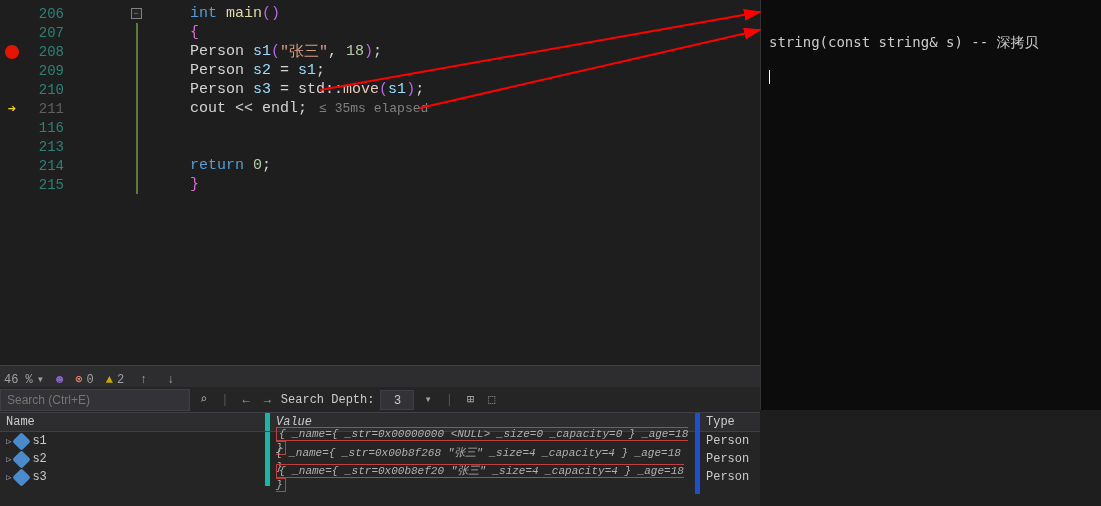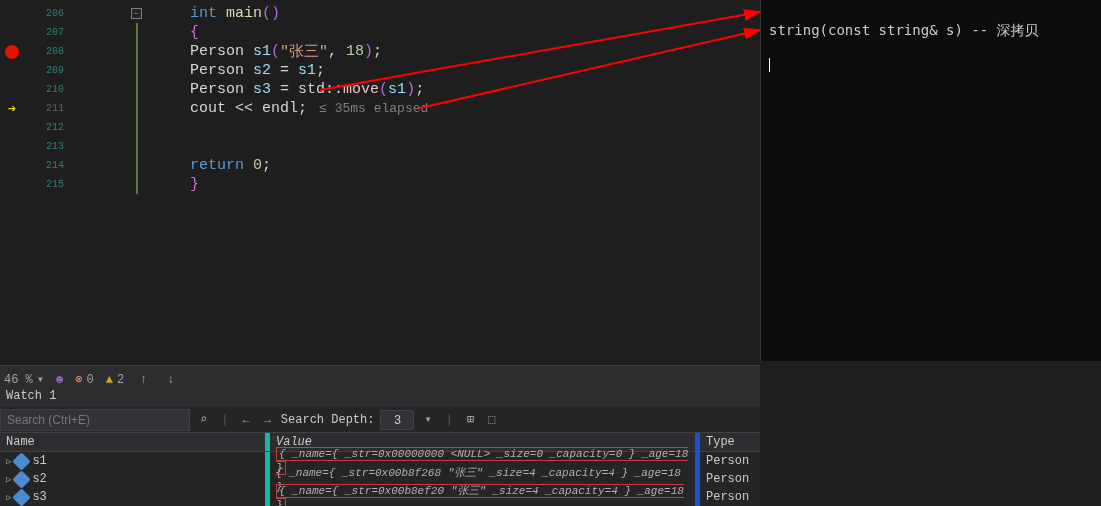--- a/index.html
+++ b/index.html
@@ -35,21 +35,21 @@
 .bp-col {
   width: 24px;
   display: flex;
   justify-content: center;
   align-items: center;
 }
 .ln {
   color: #2b8377;
   text-align: right;
   width: 40px;
-  font-size: 10px;
+  font-size: 14px;
 }
 .ln.current { color: #606060; }
 .breakpoint {
   width: 14px; height: 14px; border-radius: 50%;
   background: #e51400;
 }
 .exec-arrow {
   color: #ffd700;
   font-size: 14px;
 }
@@ -192,24 +192,24 @@
 .value-box {
   border:1px solid #c04040;
   padding:0 2px;
   color:#b0b0b0;
   font-size:11px;
 }
 .value-plain { color:#b0b0b0; font-size:11px; }
 .console-area {
   position:absolute;
   right:0; top:0;
-  width:341px; height:361px;
+  width:341px; height:410px;
   background:#0c0c0c;
   border-left:1px solid #333;
-  padding:6px 8px;
+  padding:18px 8px;
   font-family:'SimSun',Consolas,monospace;
   font-size:14px;
   color:#cccccc;
   white-space:pre;
 }
 .arrow-svg {
   position:absolute;
   pointer-events:none;
 }
 .cursor-line {
@@ -247,21 +247,21 @@
         <span class="ln">210</span>
       </div>
     <div class="gutter-row">
         <div class="bp-col">
           <span class="exec-arrow">➔</span>
         </div>
         <span class="ln current">211</span>
       </div>
     <div class="gutter-row">
         <div class="bp-col"></div>
-        <span class="ln">212</span>
+        <span class="ln">116</span>
       </div>
     <div class="gutter-row">
         <div class="bp-col"></div>
         <span class="ln">213</span>
       </div>
     <div class="gutter-row">
         <div class="bp-col"></div>
         <span class="ln">214</span>
       </div>
     <div class="gutter-row">
@@ -324,21 +324,20 @@
     </span>
   <span class="status-item">
       <span class="warn-icon">▲</span> 
       <span>2</span>
     </span>
   <span class="status-item icon-btn">↑</span>
   <span class="status-item icon-btn">↓</span>
 </div>
 
 <div class="watch-panel">
-  <div class="watch-title">Watch 1</div>
   <div class="watch-search-row">
     <input class="search-input" placeholder="Search (Ctrl+E)" style="">
     <span class="icon-btn">⌕</span>
     <span class="icon-btn" style="color:#555">|</span>
     <span class="icon-btn">←</span>
     <span class="icon-btn">→</span>
     <span style="color:#ccc">Search Depth:</span>
     <input class="depth-input" value="3" style="">
     <span class="icon-btn">▾</span>
     <span class="icon-btn" style="color:#555">|</span>

